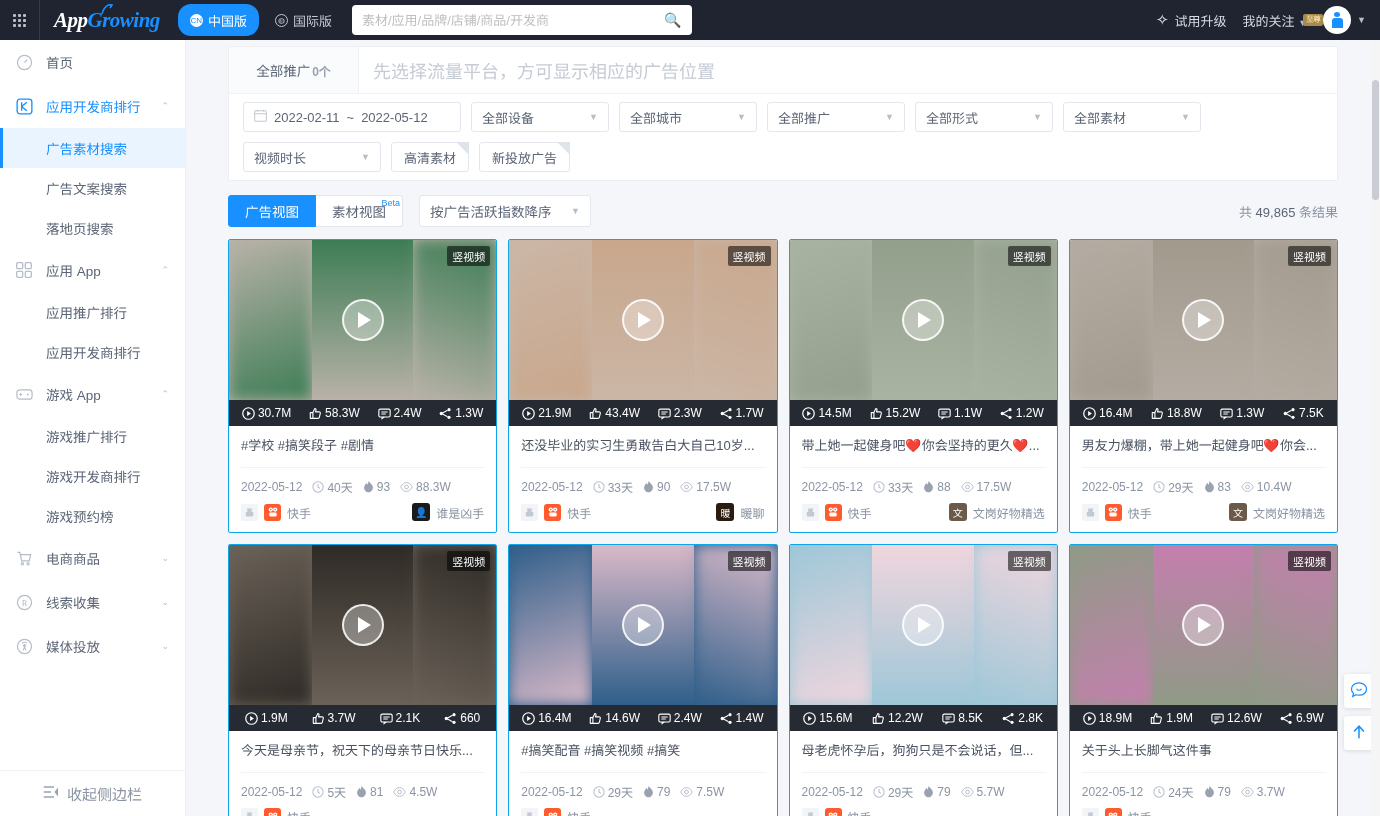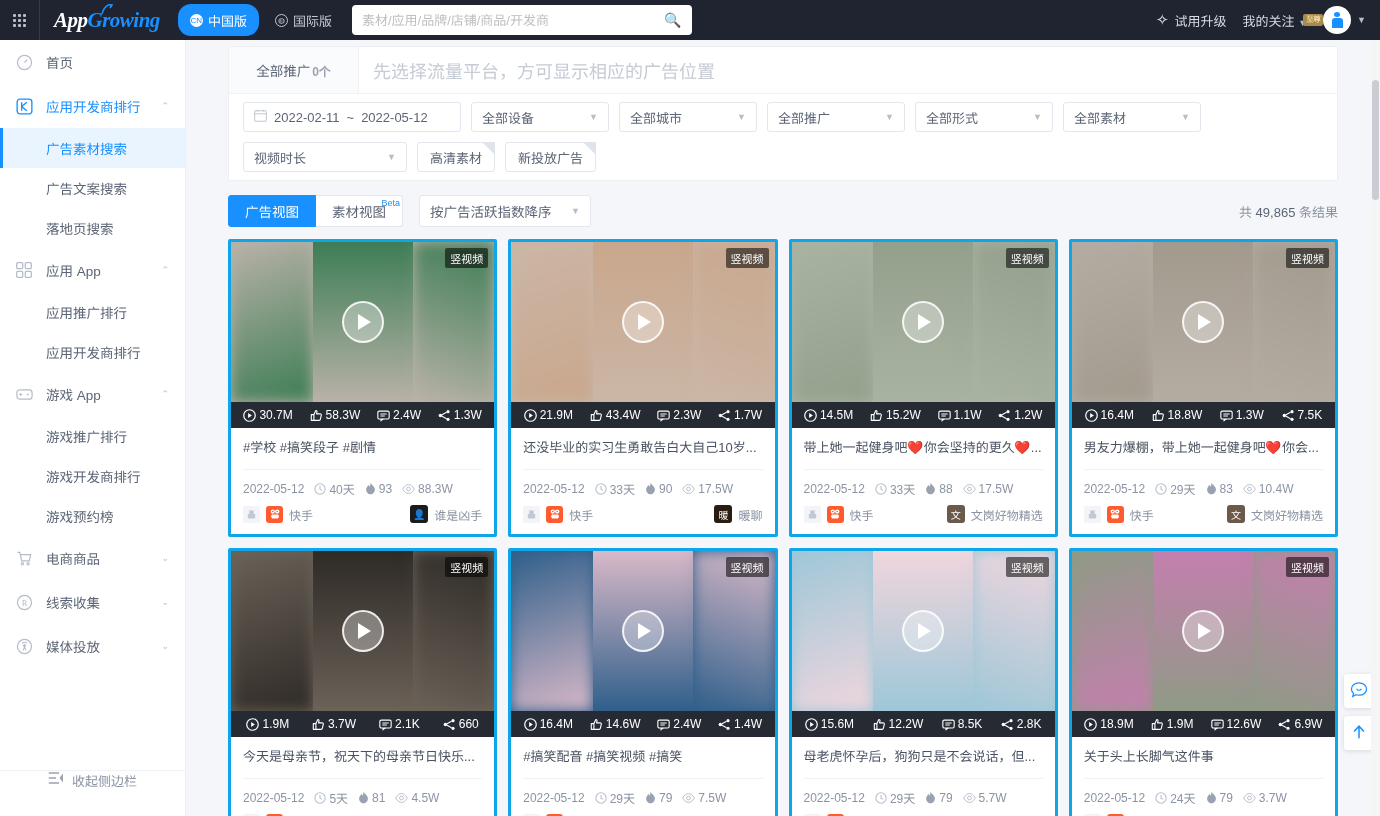--- a/index.html
+++ b/index.html
@@ -105,22 +105,22 @@
   .sub-item {
     height: 40px; display: flex; align-items: center; padding-left: 46px;
     color: #5c6575; font-size: 13.5px; cursor: pointer; position: relative;
   }
   .sub-item.active { background: #eaf4ff; color: #1890ff; }
   .sub-item.active::before {
     content: ""; position: absolute; left: 0; top: 0; width: 3px; height: 100%; background: #1890ff;
   }
   .collapse-bar {
     position: absolute; bottom: 0; left: 0; width: 100%; height: 46px;
-    display: flex; justify-content: center; gap: 8px;
-    color: #8b94a3; font-size: 13px; cursor: pointer; border-top: 1px solid #f0f2f5;
+    display: flex; align-items: center; justify-content: center; gap: 8px;
+    color: #8b94a3; font-size: 15px; cursor: pointer; border-top: 1px solid #f0f2f5;
   }
 
   
   .main {
     position: absolute; top: 40px; left: 186px; width: 1194px; height: 776px;
     overflow: hidden; background: #f5f6fa;
   }
   .filter-panel {
     margin: 6px 42px 0 42px; background: #fff; border-radius: 2px;
     border: 1px solid #eceef2;
@@ -137,21 +137,21 @@
   .f-hint { color: #c6cbd4; font-size: 18px; }
   .ctrl {
     height: 30px; border: 1px solid #e2e6ed; border-radius: 3px; background: #fff;
     display: flex; align-items: center; padding: 0 10px; gap: 7px;
     color: #5c6575; font-size: 13px; cursor: pointer; white-space: nowrap;
   }
   .ctrl .cal { color: #c2c8d2; font-size: 12px; }
   .ctrl .cv { color: #b6bdc9; font-size: 9px; margin-left: auto; padding-left: 12px; }
   .ctrl.date { width: 218px; }
   .ctrl.sel { width: 138px; }
-  .ctrl.dur { width: 164px; }
+  .ctrl.dur { width: 138px; }
   .chip {
     height: 30px; border: 1px solid #e2e6ed; border-radius: 3px; background: #fff;
     display: flex; align-items: center; padding: 0 12px; color: #5c6575;
     font-size: 13px; cursor: pointer; position: relative;
   }
   .chip .corner {
     position: absolute; top: -1px; right: -1px; width: 0; height: 0;
     border-style: solid; border-width: 0 13px 13px 0; border-color: transparent #dfe3ea transparent transparent;
   }
 
@@ -177,21 +177,21 @@
   .sortsel .cv { margin-left: auto; color: #b6bdc9; font-size: 9px; }
   .result-cnt { margin-left: auto; color: #8b94a3; font-size: 13px; }
   .result-cnt b { color: #5c6575; font-weight: normal; }
 
   
   .grid {
     margin: 12px 42px 0 42px; display: grid;
     grid-template-columns: repeat(4, 1fr); gap: 11px;
   }
   .card {
-    background: #fff; border: 3px solid #0ea5e9; border-radius: 2px; overflow: hidden;
+    background: #fff; border: 1px solid #0ea5e9; border-radius: 2px; overflow: hidden;
     cursor: pointer;
   }
   .thumb { position: relative; height: 160px; overflow: hidden; }
   .thumb .bg { position: absolute; inset: 0; }
   .thumb .blurL, .thumb .blurR {
     position: absolute; top: 0; bottom: 0; width: 31%;
     filter: blur(7px);
   }
   .thumb .blurL { left: 0; } .thumb .blurR { right: 0; }
   .thumb .center { position: absolute; left: 31%; right: 31%; top: 0; bottom: 0; }

